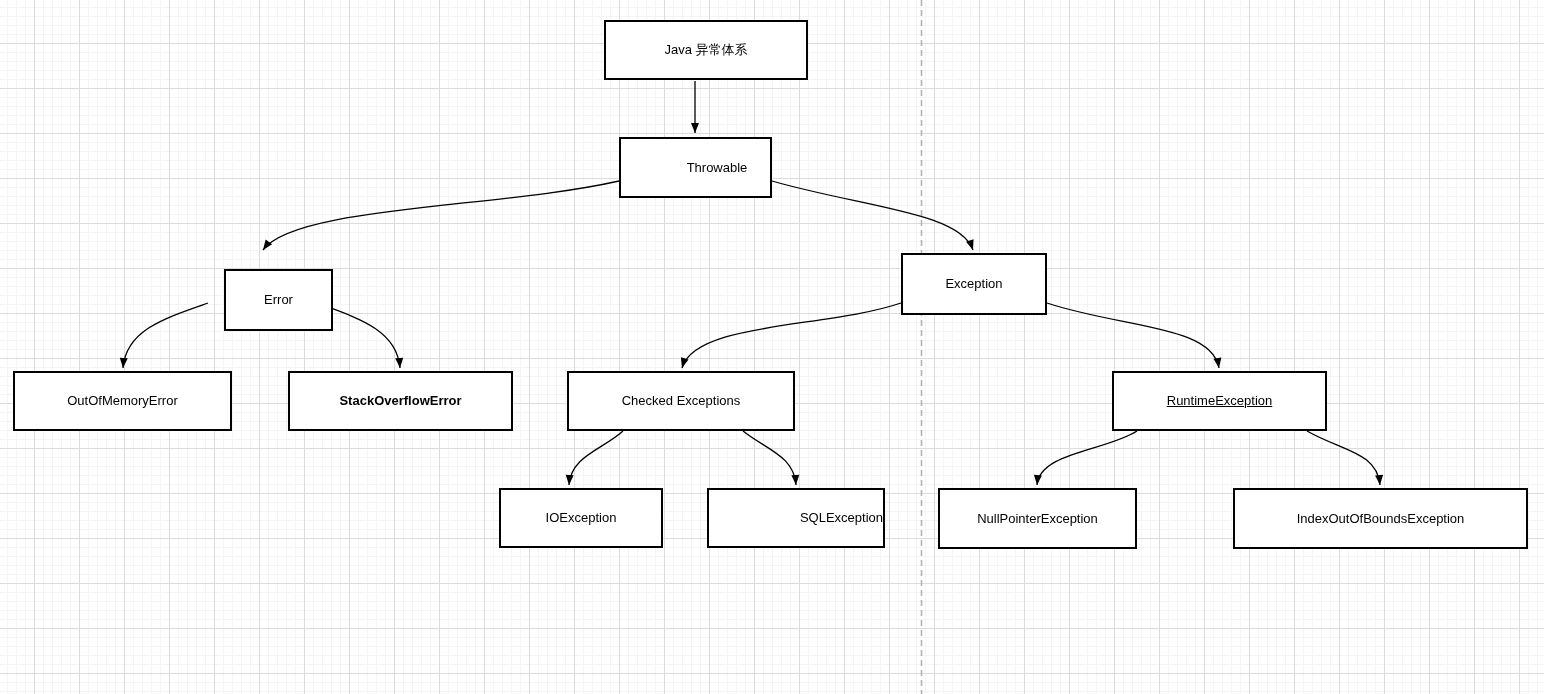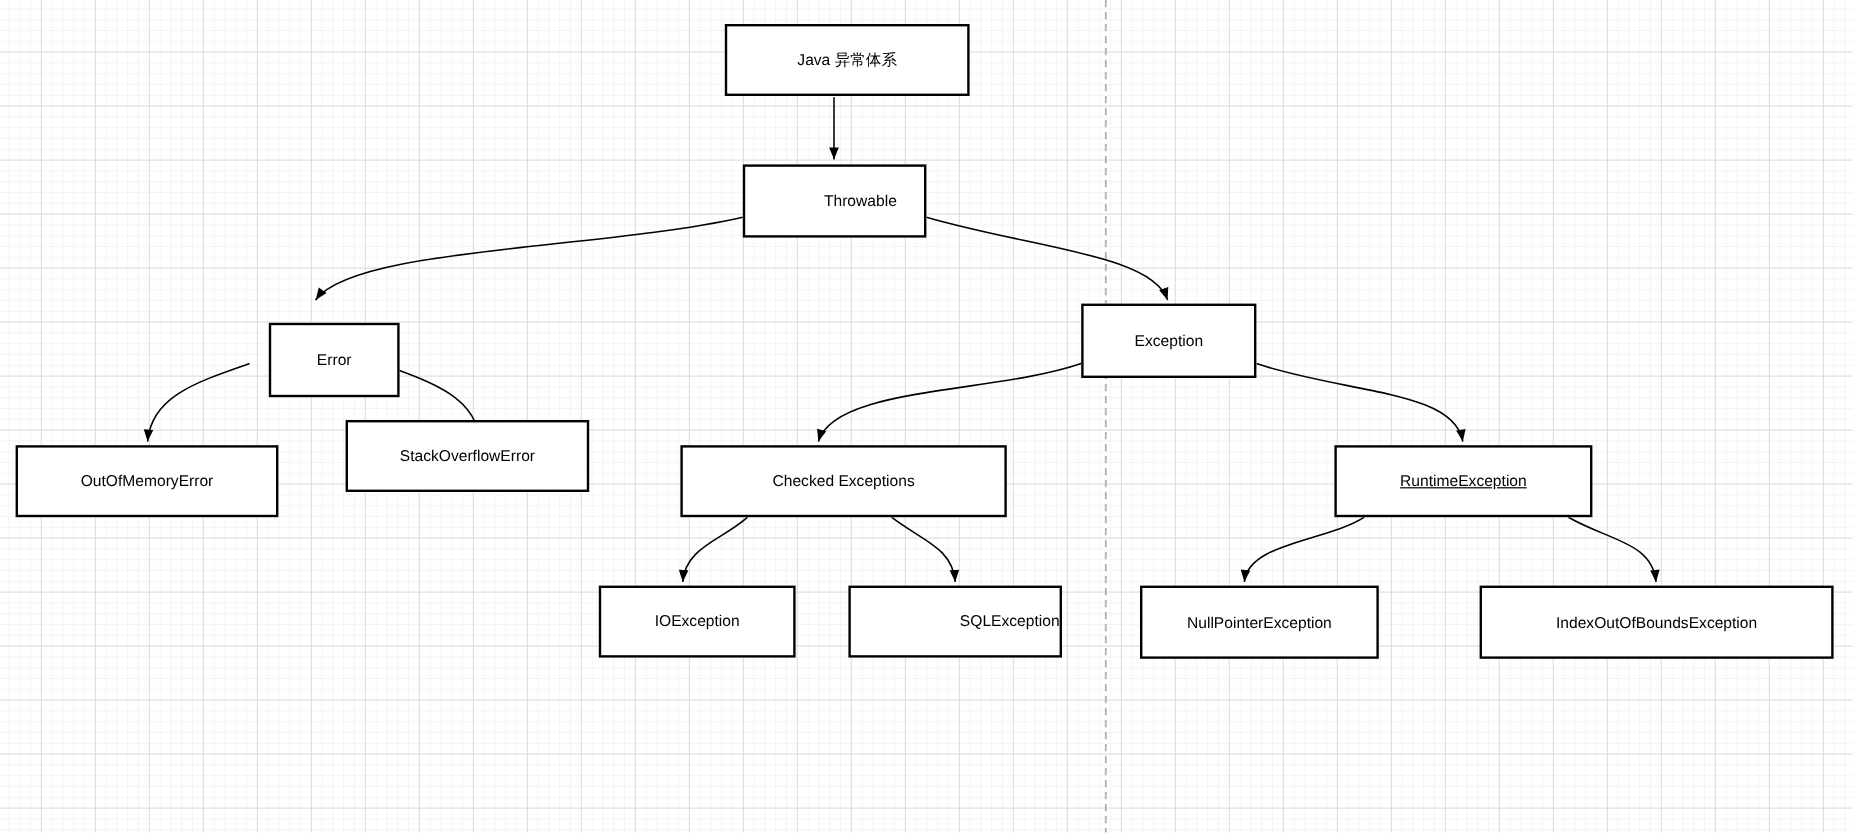--- a/index.html
+++ b/index.html
@@ -88,41 +88,41 @@
   </div>
 
   <div class="node" style="left:901px; top:253px; width:146px; height:62px;">
     <span>Exception</span>
   </div>
 
   <div class="node" style="left:13px; top:371px; width:219px; height:60px;">
     <span>OutOfMemoryError</span>
   </div>
 
-  <div class="node" style="left:288px; top:350px; width:203px; height:60px;">
+  <div class="node" style="left:288px; top:371px; width:225px; height:60px;font-weight:bold;">
     <span>StackOverflowError</span>
   </div>
 
-  <div class="node" style="left:567px; top:371px; width:272px; height:60px;">
+  <div class="node" style="left:567px; top:371px; width:228px; height:60px;">
     <span>Checked Exceptions</span>
   </div>
 
   <div class="node" style="left:1112px; top:371px; width:215px; height:60px;text-decoration:underline;">
     <span>RuntimeException</span>
   </div>
 
   <div class="node" style="left:487px; top:488px; width:164px; height:60px;margin-left:12px;">
     <span>IOException</span>
   </div>
 
   <div class="node" style="left:707px; top:488px; width:178px; height:60px;justify-content:flex-end;">
     <span>SQLException</span>
   </div>
 
-  <div class="node" style="left:938px; top:488px; width:199px; height:61px;margin-left:12px;">
+  <div class="node" style="left:938px; top:488px; width:199px; height:61px;">
     <span>NullPointerException</span>
   </div>
 
   <div class="node" style="left:1233px; top:488px; width:295px; height:61px;">
     <span>IndexOutOfBoundsException</span>
   </div>
 
 </div>
 
 </body></html>

